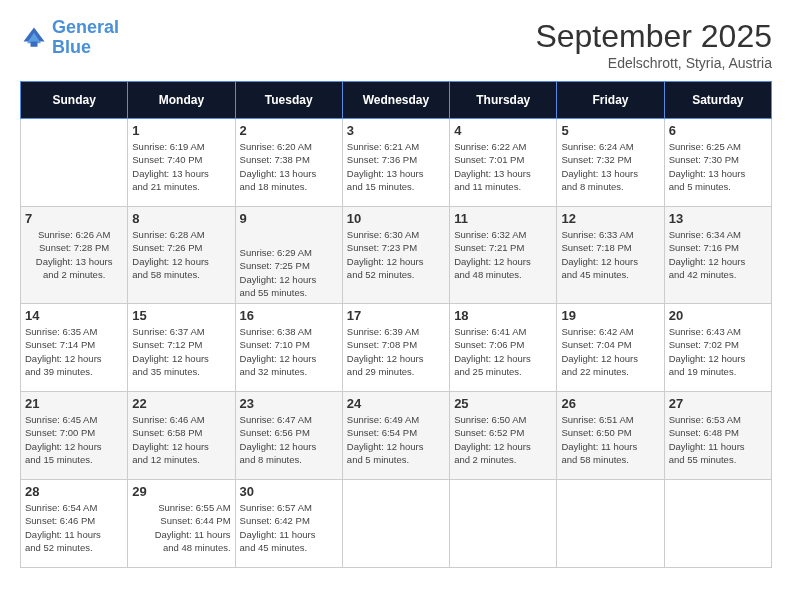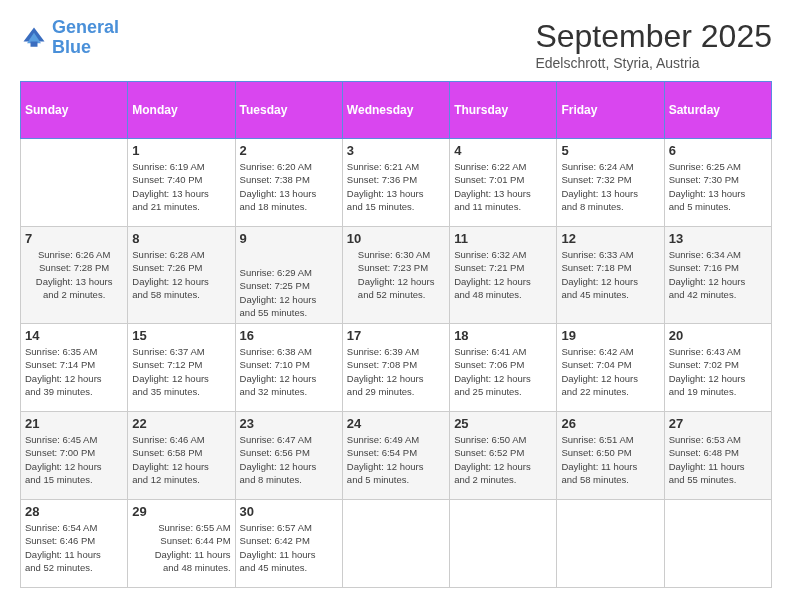--- a/index.html
+++ b/index.html
@@ -35,44 +35,44 @@
       color: #333;
     }
     .logo-text span {
       color: #4a90d9;
     }
     .logo-icon {
       width: 28px;
       height: 28px;
     }
     .title-block {
-      text-align: left;
+      text-align: right;
     }
     .month-title {
       font-size: 32px;
       color: #333;
       font-weight: normal;
     }
     .location {
       font-size: 14px;
       color: #555;
     }
     .calendar {
       flex: 1;
       border-collapse: collapse;
       width: 100%;
       table-layout: fixed;
     }
     .calendar thead th {
-      background: #d946ef;
+      background: #0f172a;
       color: #fff;
       font-size: 12px;
       font-weight: bold;
-      padding: 21px 4px;
-      text-align: left;
+      padding: 11px 4px;
+      text-align: center;
       border: 1px solid #5a8be0;
     }
     .calendar tbody td {
       border: 1px solid #ccc;
       vertical-align: top;
       padding: 4px 4px 4px 4px;
       font-size: 10px;
       color: #333;
       height: 88px;
     }
@@ -195,21 +195,21 @@
           </td>
           <td>
             <span class="day-num">9</span>
             <div class="day-info" style="white-space: pre-line; margin-top: 20px;">Sunrise: 6:29 AM
 Sunset: 7:25 PM
 Daylight: 12 hours
 and 55 minutes.</div>
           </td>
           <td>
             <span class="day-num">10</span>
-            <div class="day-info" style="white-space: pre-line; margin-left: 11px;">Sunrise: 6:30 AM
+            <div class="day-info" style="white-space: pre-line;">Sunrise: 6:30 AM
 Sunset: 7:23 PM
 Daylight: 12 hours
 and 52 minutes.</div>
           </td>
           <td>
             <span class="day-num">11</span>
             <div class="day-info" style="white-space: pre-line;">Sunrise: 6:32 AM
 Sunset: 7:21 PM
 Daylight: 12 hours
 and 48 minutes.</div>

